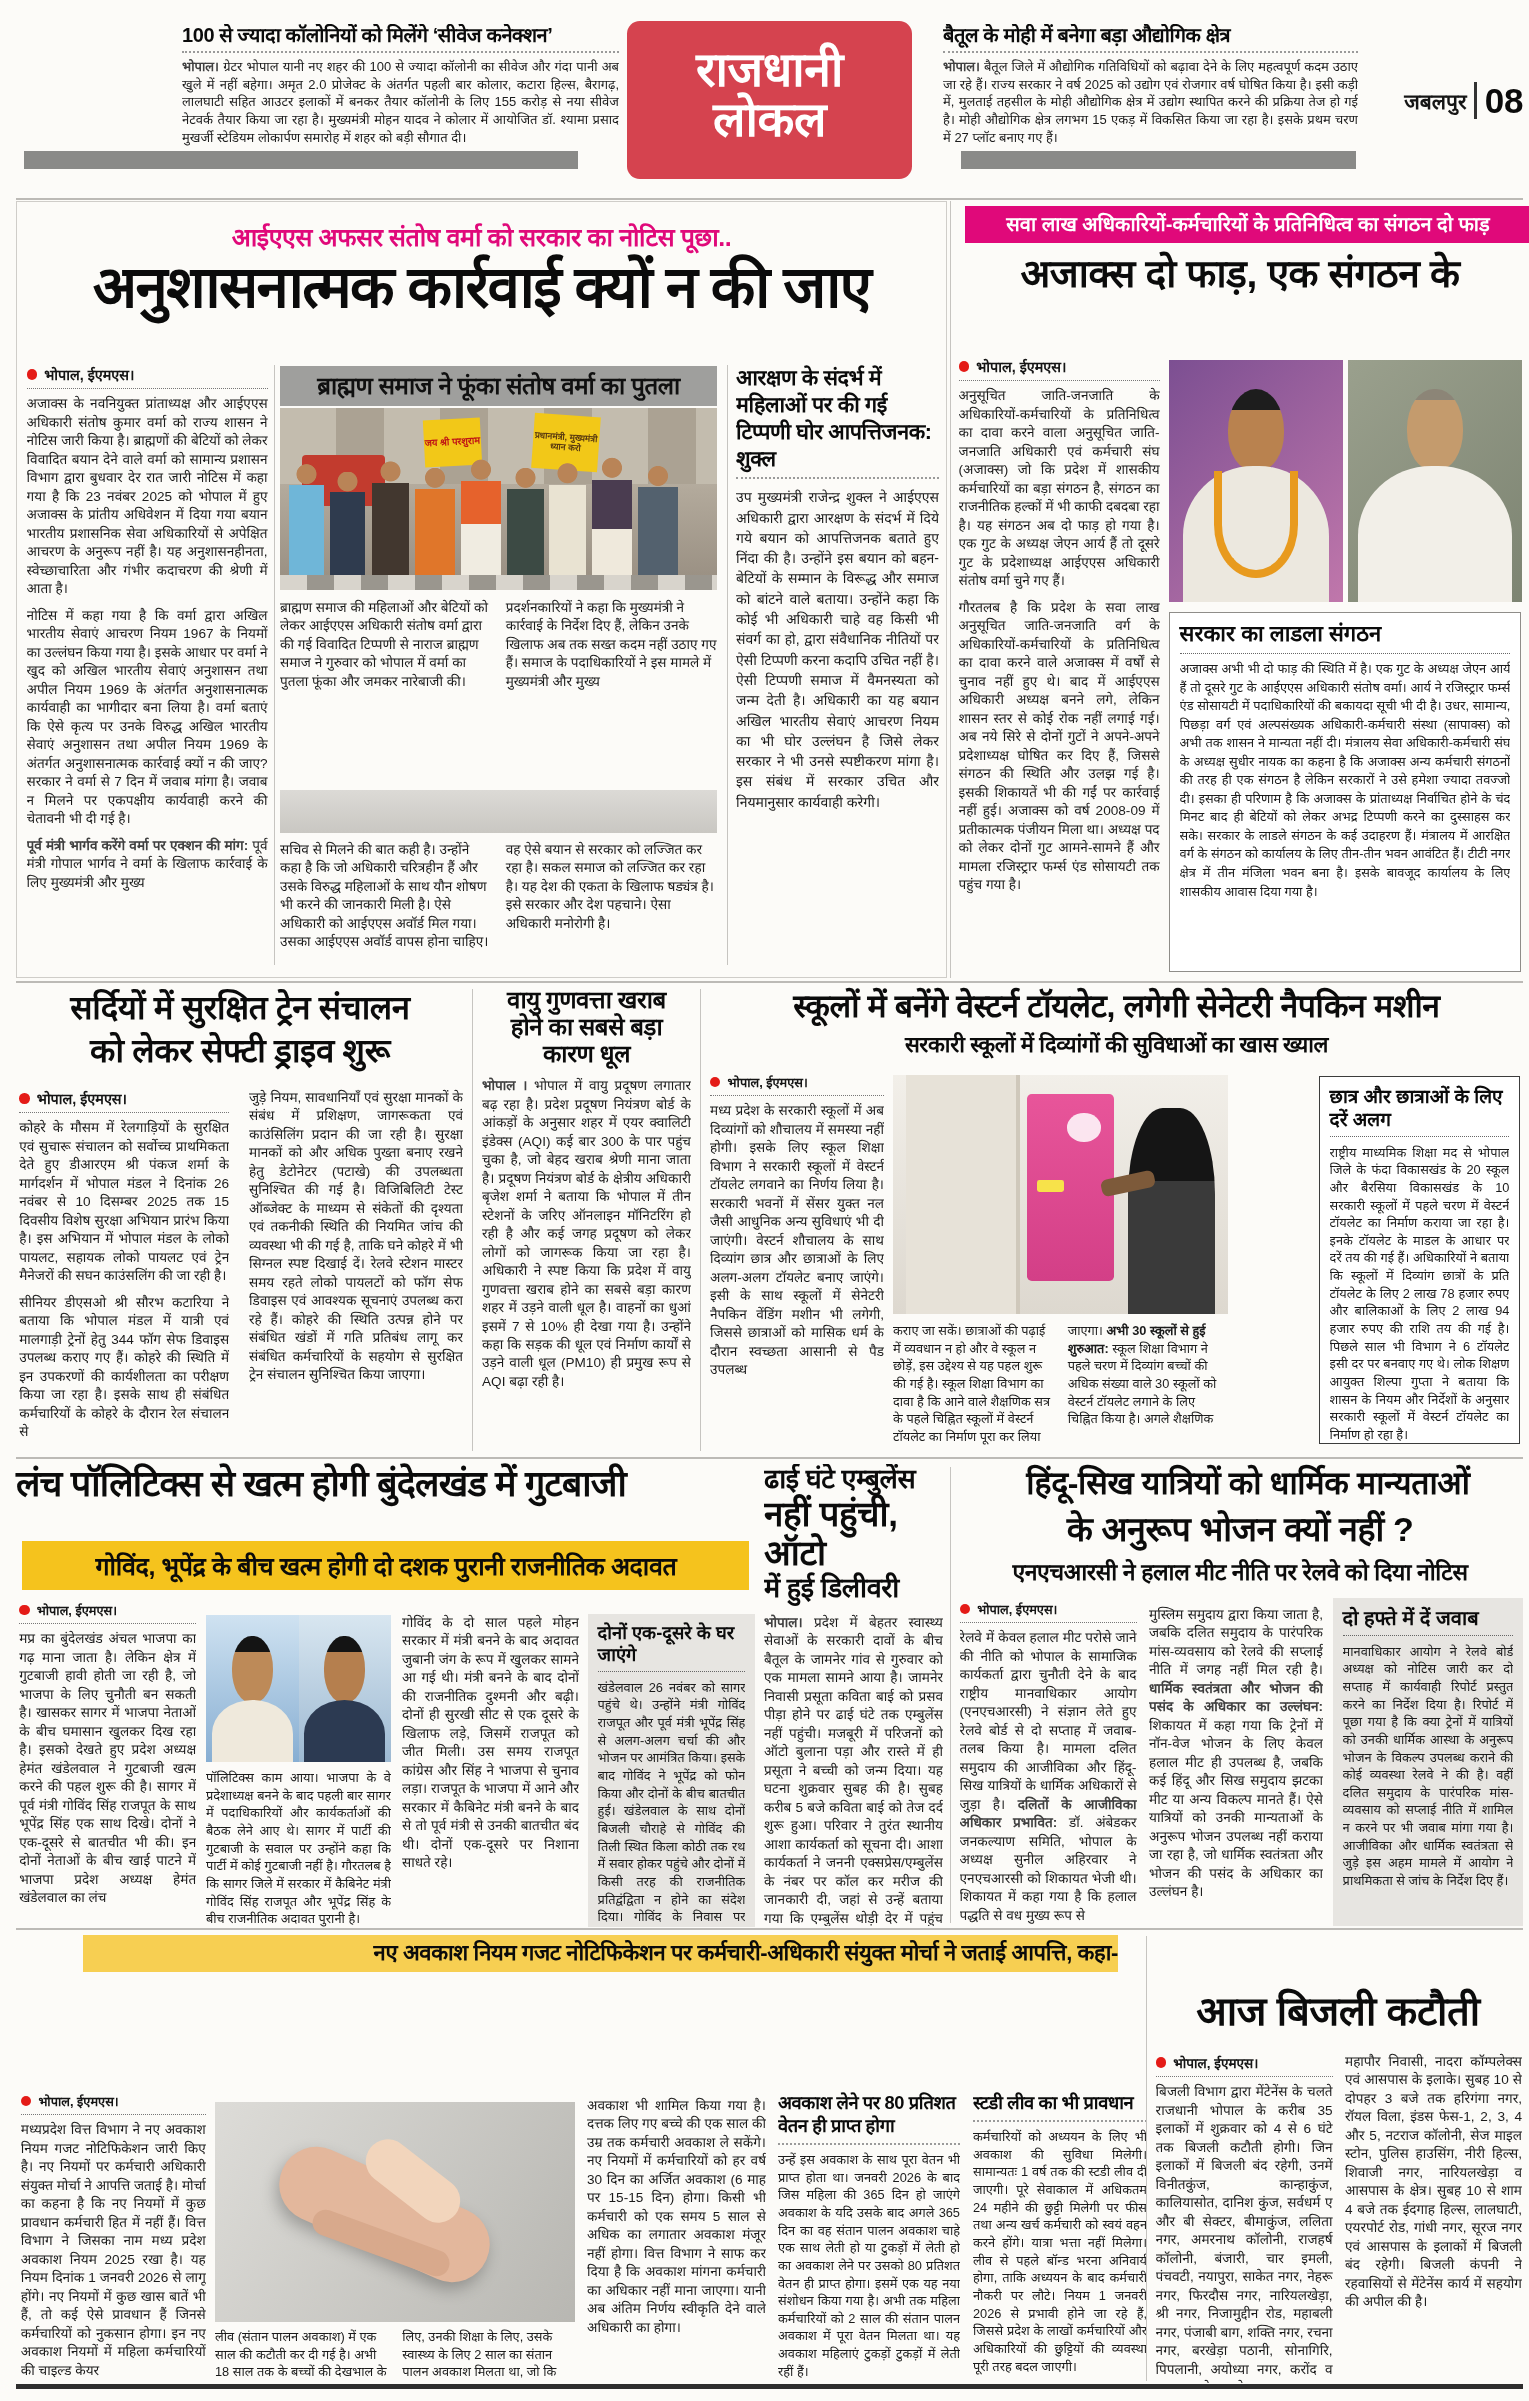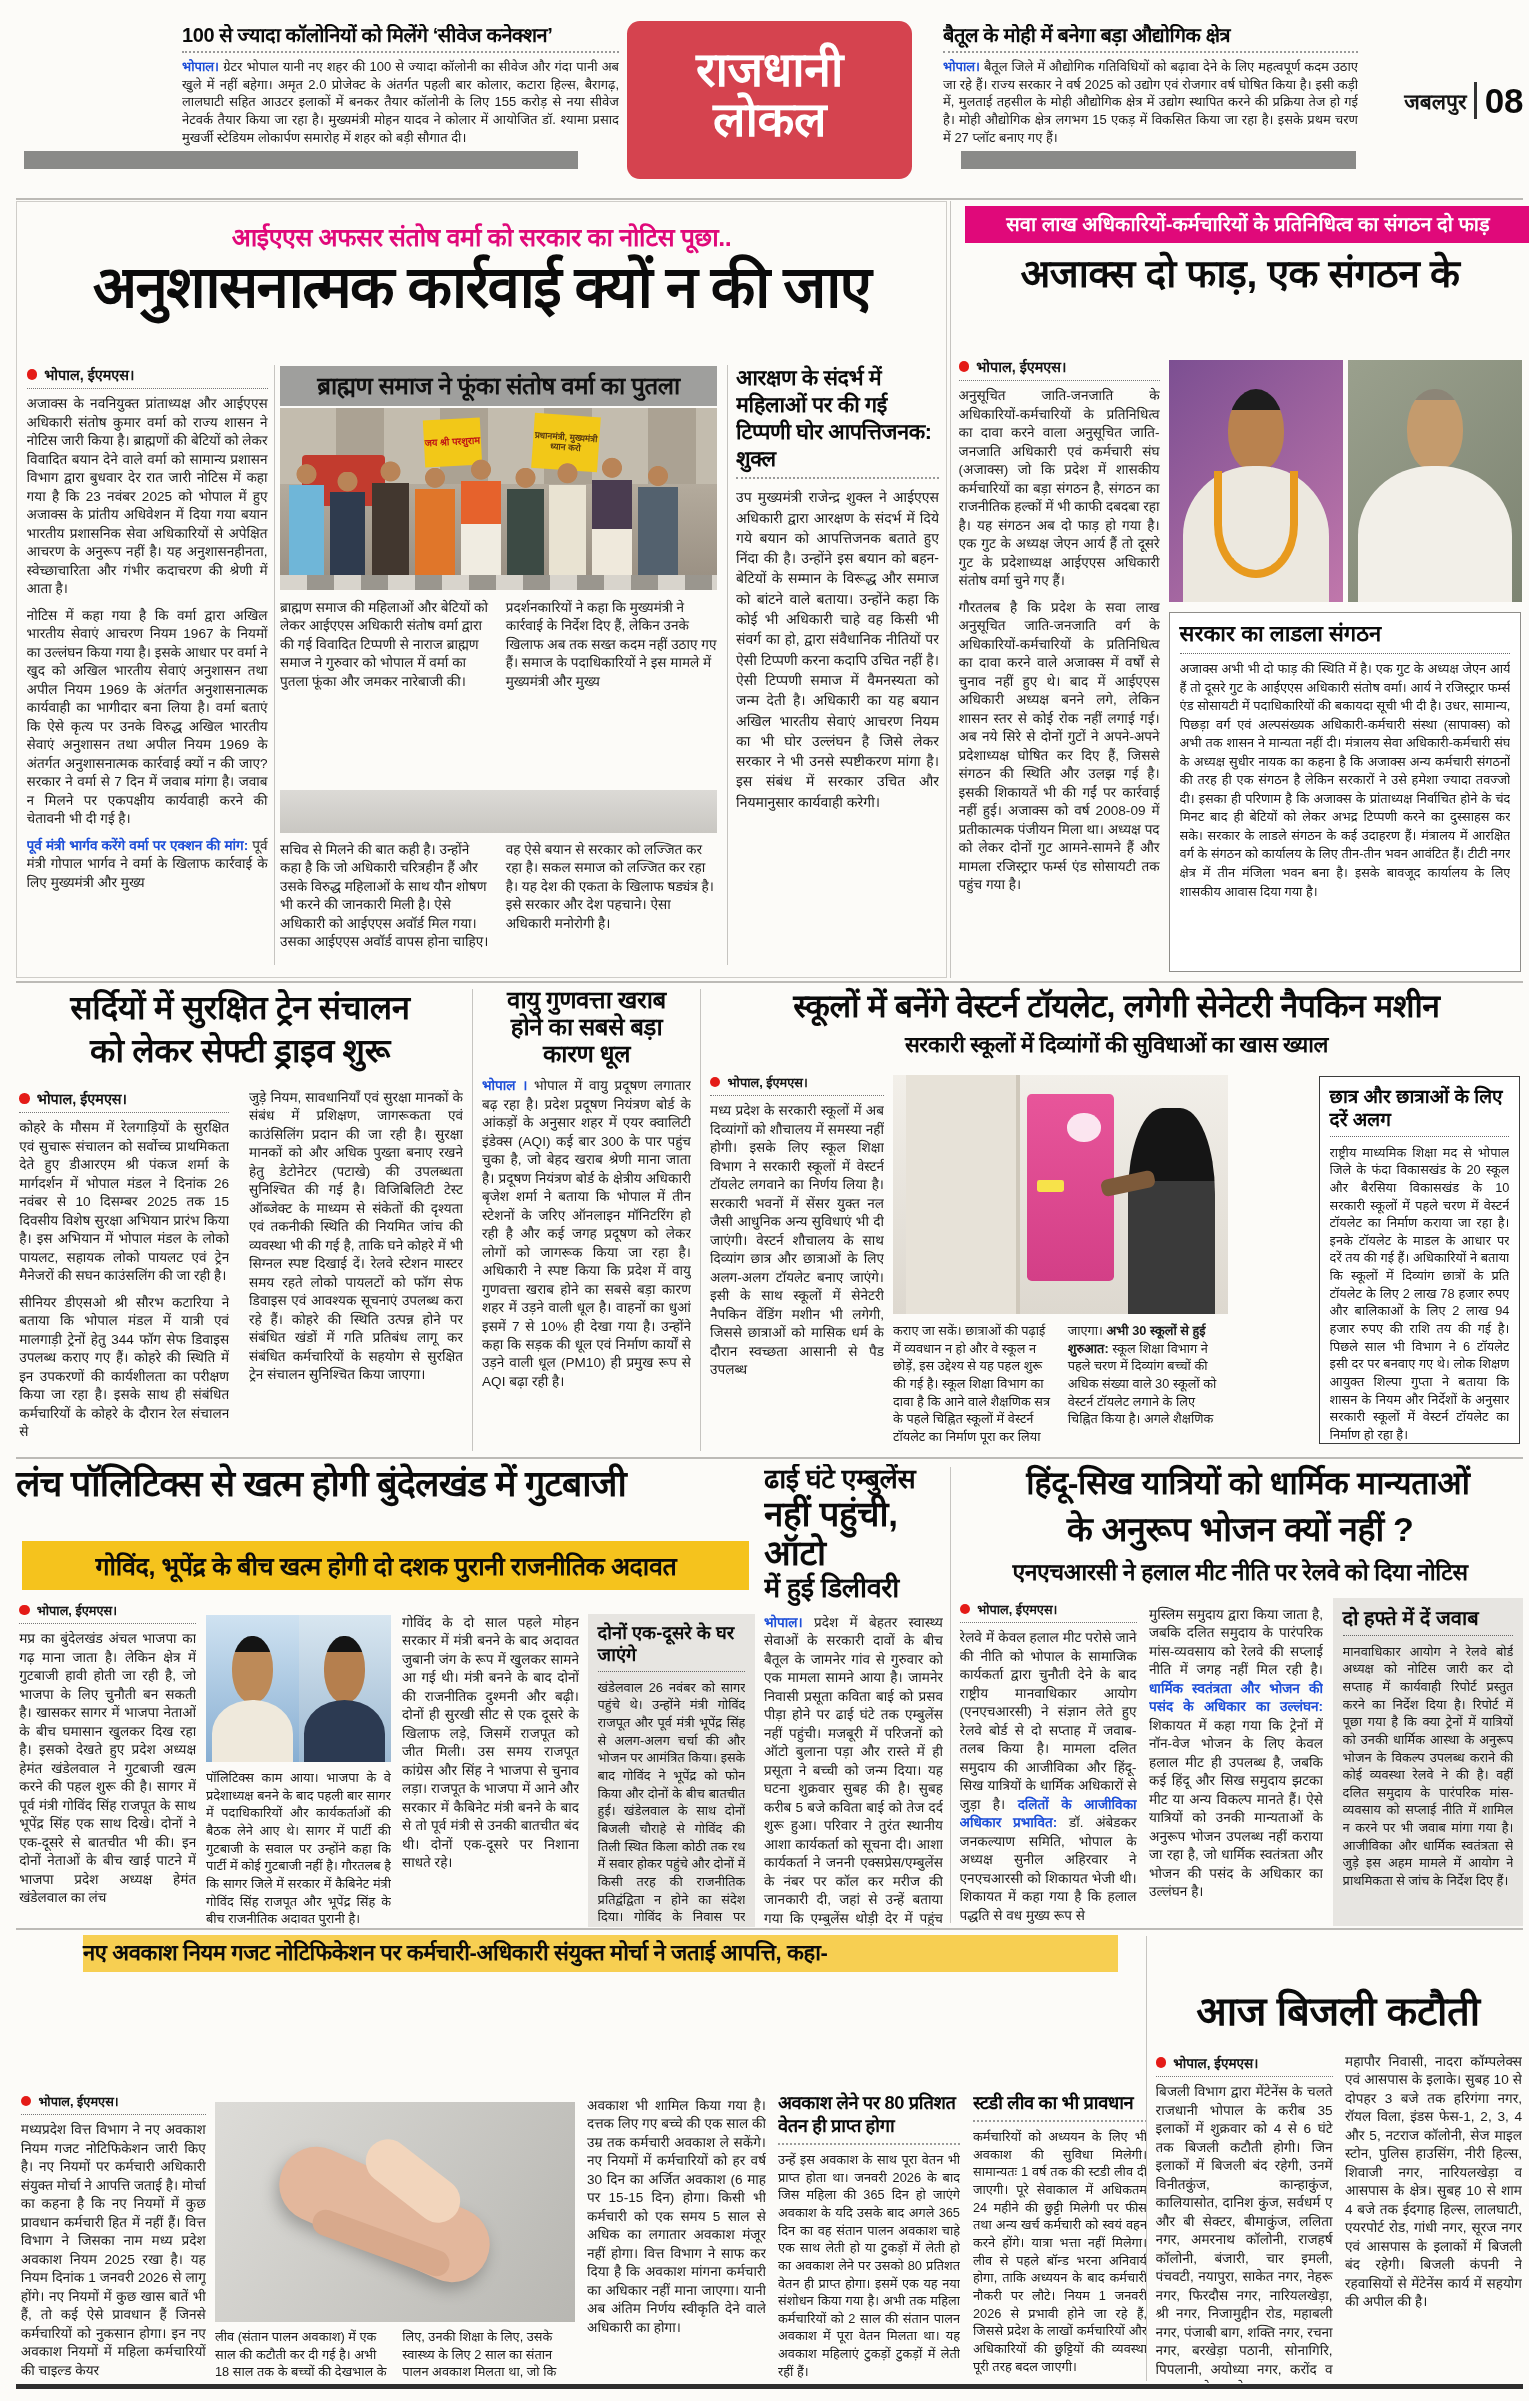--- a/index.html
+++ b/index.html
@@ -1,21 +1,21 @@
 <!DOCTYPE html>
 <html style="font-size:12.8px"><head>
 <meta charset="utf-8">
 <style>
   html,body{margin:0;padding:0;background:#e8e8e4}
   .page{position:relative;width:1530px;height:2401px;background:#fcfbf8;font-family:"Liberation Sans","DejaVu Sans",sans-serif;color:#151515;overflow:hidden;margin:0 auto}
   .abs{position:absolute;box-sizing:border-box}
   .hl{font-weight:800;color:#0b0b0b;line-height:1.12;letter-spacing:-0.4px}
   .ctr{text-align:center}
   .body{font-size:13.6px;line-height:1.36;text-align:justify;overflow:hidden;color:#1b1b1b}
-  .body b{font-weight:800;color:#1d4ed8}
+  .body b{font-weight:800;color:#404040}
   .sm{font-size:12.8px;line-height:1.38}
   .byline{display:flex;align-items:center;gap:7.2px;font-weight:800;font-size:14.4px;border-bottom:1.6px dotted #777;padding-bottom:4px;overflow:hidden;white-space:nowrap}
   .bdot{width:10.4px;height:10.4px;border-radius:50%;background:#e41b17;flex:0 0 auto}
   .vr{width:0.8px;background:#c6c4c0}
   .hr{background:#bcbab6}
   .cols2{column-count:2;column-gap:14.4px}
   .box{border:0.8px solid #8f8d89;padding:8px 9.6px;overflow:hidden;background:#fff}
   .gbox{background:#e7e5e1;padding:8px 9.6px;overflow:hidden}
   .bhead{font-weight:800;font-size:18.3px;line-height:1.22;border-bottom:1.6px dotted #666;padding-bottom:4.8px;margin:0 0 6.4px 0;color:#0b0b0b}
   .dothead{border-bottom:2.4px dotted #9a9a9a;padding-bottom:4.8px}
@@ -251,21 +251,21 @@
     </div>
     <div class="abs gbox" style="left:375px;top:134px;width:190px;height:328px">
       <div class="bhead" style="font-size:20px">दो हफ्ते में दें जवाब</div>
       <p class="body sm"><span>मानवाधिकार आयोग ने रेलवे बोर्ड अध्यक्ष को नोटिस जारी कर दो सप्ताह में कार्यवाही रिपोर्ट प्रस्तुत करने का निर्देश दिया है। रिपोर्ट में पूछा गया है कि क्या ट्रेनों में यात्रियों को उनकी धार्मिक आस्था के अनुरूप भोजन के विकल्प उपलब्ध कराने की कोई व्यवस्था रेलवे ने की है। वहीं दलित समुदाय के पारंपरिक मांस-व्यवसाय को सप्लाई नीति में शामिल न करने पर भी जवाब मांगा गया है। आजीविका और धार्मिक स्वतंत्रता से जुड़े इस अहम मामले में आयोग ने प्राथमिकता से जांच के निर्देश दिए हैं।</span></p>
     </div>
   </div>
 
   <div class="abs hr" style="left:16px;top:1928px;width:1507px;height:1.6px"></div>
 
   <div class="abs" style="left:16px;top:1933px;width:1127px;height:450px">
-    <div class="abs ctr" style="left:67px;top:1.6px;width:1035px;height:37px;background:#f7cf52;display:flex;align-items:center;justify-content:flex-start">
+    <div class="abs ctr" style="left:67px;top:1.6px;width:1035px;height:37px;background:#f7cf52;display:flex;align-items:center;justify-content:flex-end">
       <span class="hl" style="font-size:22px">नए अवकाश नियम गजट नोटिफिकेशन पर कर्मचारी-अधिकारी संयुक्त मोर्चा ने जताई आपत्ति, कहा-</span>
     </div>
     <div class="abs" style="left:4.8px;top:159px;width:185px;height:290px;overflow:hidden">
       <div class="byline" style="font-size:12.8px">
           <span class="bdot"></span>
           <span>भोपाल, ईएमएस।</span>
         </div>
       <p class="body" style="margin-top:6.4px"><span>मध्यप्रदेश वित्त विभाग ने नए अवकाश नियम गजट नोटिफिकेशन जारी किए है। नए नियमों पर कर्मचारी अधिकारी संयुक्त मोर्चा ने आपत्ति जताई है। मोर्चा का कहना है कि नए नियमों में कुछ प्रावधान कर्मचारी हित में नहीं हैं। वित्त विभाग ने जिसका नाम मध्य प्रदेश अवकाश नियम 2025 रखा है। यह नियम दिनांक 1 जनवरी 2026 से लागू होंगे। नए नियमों में कुछ खास बातें भी हैं, तो कई ऐसे प्रावधान हैं जिनसे कर्मचारियों को नुकसान होगा। इन नए अवकाश नियमों में महिला कर्मचारियों की चाइल्ड केयर</span></p>
     </div>
     <div class="abs" style="left:199px;top:169px;width:360px;height:220px;overflow:hidden;background:linear-gradient(120deg,#dddcd8,#b8b7b2)">

